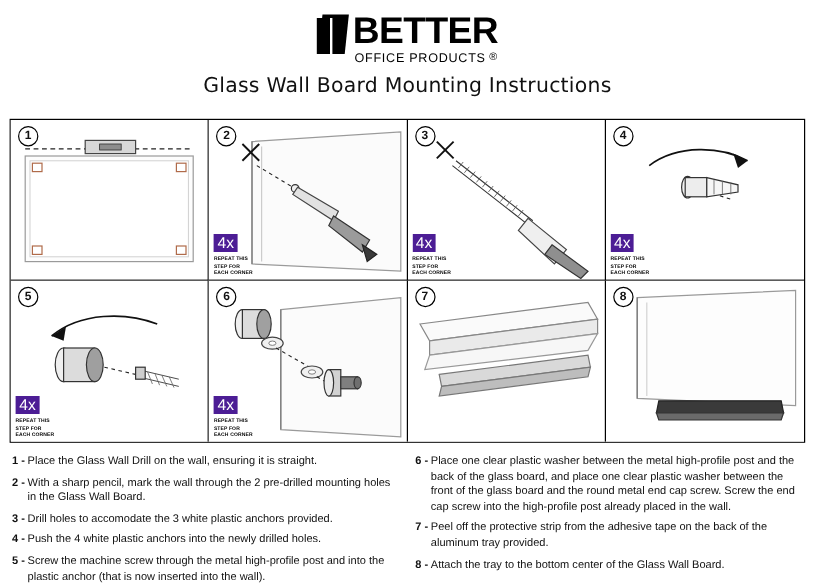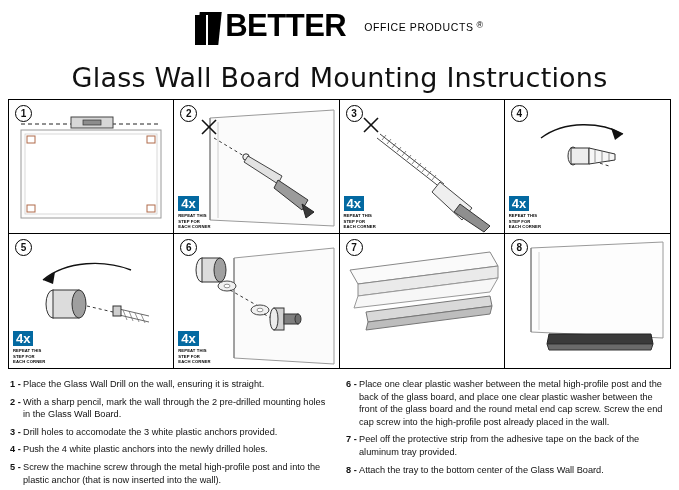--- a/index.html
+++ b/index.html
@@ -51,23 +51,22 @@
   }
   .logo-mark .book-fold {
     position: absolute;
     left: 0px; top: 3px;
     width: 11px; height: 30px;
     background: #000;
     border-right: 2px solid #fff;
   }
   .logo-text {
     display: flex;
-    flex-direction: row;
-    align-items: center;
-    gap: 18px;
+    flex-direction: column;
+    align-items: flex-end;
   }
   .logo-better {
     font-family: "Liberation Sans", sans-serif;
     font-weight: bold;
     font-size: 31px;
     letter-spacing: -0.5px;
     line-height: 32px;
     color: #000;
   }
   .logo-sub {
@@ -85,21 +84,21 @@
     position: relative;
     top: -1px;
   }
 
   
   .title {
     position: absolute;
     top: 62px;
     left: 0; right: 0;
     text-align: center;
-    font-size: 27px;
+    font-size: 17px;
     font-family: "DejaVu Sans", sans-serif;
     letter-spacing: 0.2px;
     color: #111;
   }
 
   
   .grid {
     position: absolute;
     left: 8px;
     top: 99px;
@@ -138,24 +137,24 @@
 
   .repeat-badge {
     position: absolute;
     left: 4px;
     bottom: 4px;
     width: 38px;
     z-index: 5;
     text-align: left;
   }
   .repeat-badge .x4 {
-    background: #0369a1;
+    background: #4c1d95;
     color: #fff;
     font-size: 13px;
-    font-weight: bold;
+    font-weight: normal;
     padding: 0 3px;
     display: inline-block;
     line-height: 15px;
   }
   .repeat-badge .rt {
     font-size: 4.2px;
     font-weight: bold;
     line-height: 5.2px;
     letter-spacing: 0.1px;
     color: #000;

